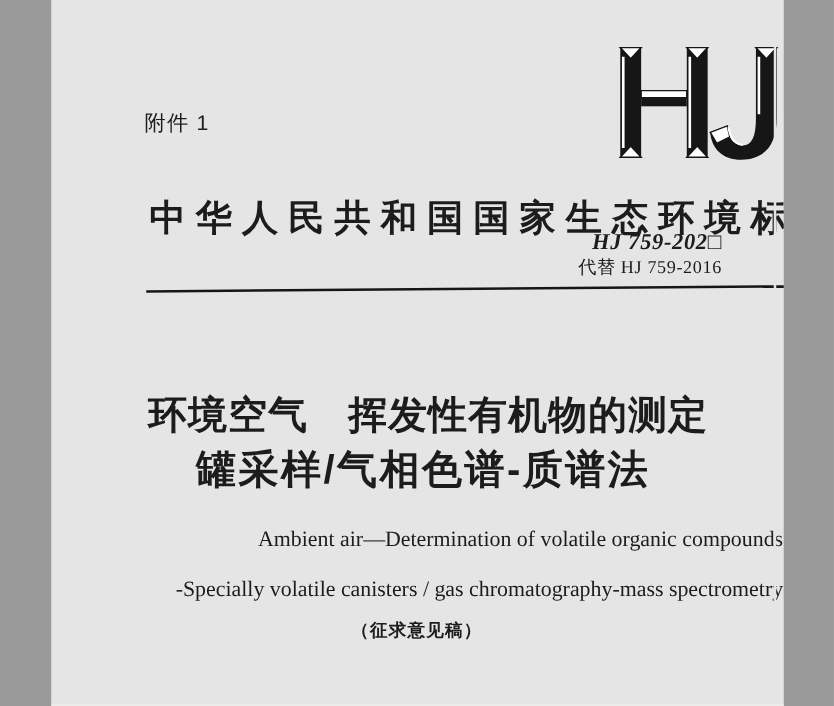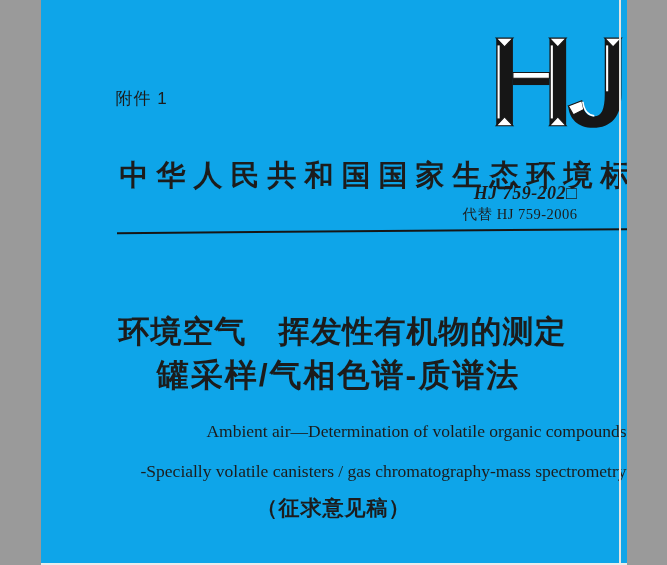--- a/index.html
+++ b/index.html
@@ -1,20 +1,20 @@
 <!DOCTYPE html>
 <html><head>
 <meta charset="utf-8">
 <style>
   html,body { margin:0; padding:0; background:#9a9a9a; }
   .page {
     position:relative;
     width:586px; height:565px;
     margin:0 auto;
-    background:#0ea5e9;
+    background:#e5e5e5;
     color:#1c1c1c;
     font-family:"Liberation Serif", serif;
     overflow:hidden;
   }
   .attachment-label {
     position:absolute; left:75px; top:90px;
     font-family:"Liberation Sans", sans-serif;
     font-size:17px; letter-spacing:1px; line-height:1;
   }
   .logo {
@@ -56,21 +56,21 @@
     text-align:right; line-height:1;
     font-family:"Liberation Serif", serif;
     font-size:17.5px; white-space:nowrap;
   }
   .title-en-1 { top:423px; }
   .title-en-2 { top:463px; }
   .draft-note {
     position:absolute; left:0; width:100%; top:497px;
     text-align:center; line-height:1;
     font-family:"Liberation Sans", sans-serif;
-    font-weight:bold; font-size:21px; letter-spacing:1px;
+    font-weight:bold; font-size:14px; letter-spacing:1px;
   }
   .scan-edge-right {
     position:absolute; right:6px; top:0; width:2px; height:100%;
     background:#e4e4e1;
   }
   .scan-edge-bottom {
     position:absolute; left:0; bottom:0; width:100%; height:2px;
     background:#ececea;
   }
 </style>
@@ -118,21 +118,21 @@
       <span>生</span>
       <span>态</span>
       <span>环</span>
       <span>境</span>
       <span>标</span>
       <span>准</span>
     </h1>
 
   <div class="std-block">
     <div class="std-number">HJ 759-202□</div>
-    <div class="std-replaces">代替 HJ 759-2006</div>
+    <div class="std-replaces">代替 HJ 759-2016</div>
   </div>
 
   <div class="header-rule"></div>
 
   <div class="title-cn-1">环境空气　挥发性有机物的测定</div>
 
   <div class="title-cn-2">罐采样/气相色谱-质谱法</div>
 
   <div class="title-en-1">Ambient air—Determination of volatile organic compounds</div>
 

